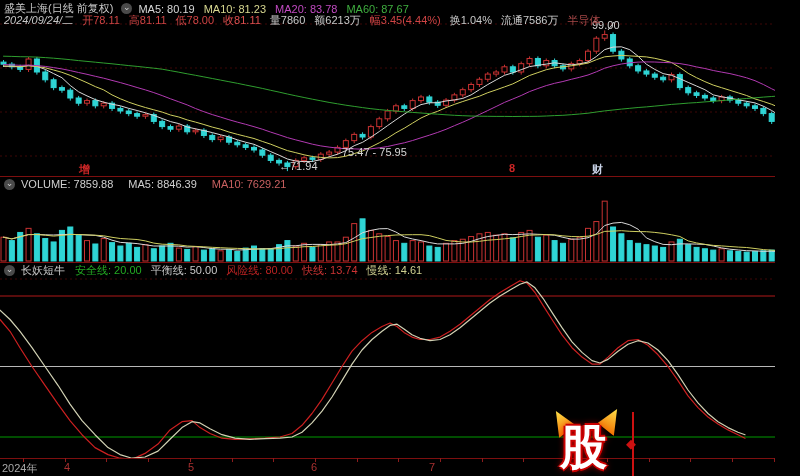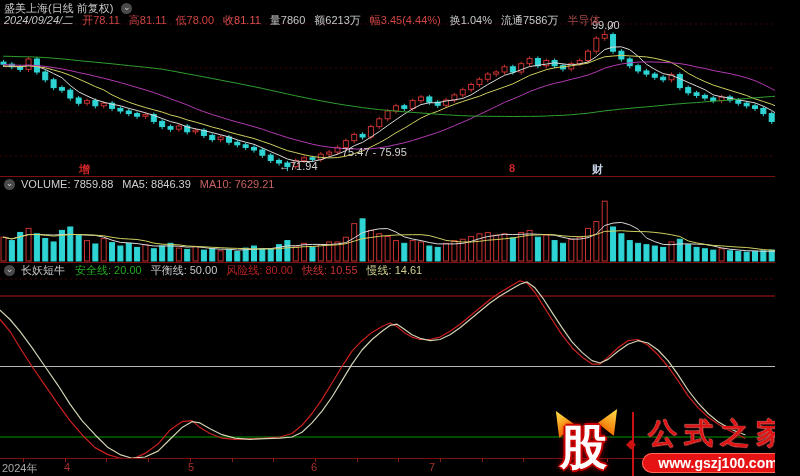--- a/index.html
+++ b/index.html
@@ -237,20 +237,26 @@
       <polyline points="3.5,66.3 11.8,66.4 20.2,66.9 28.5,65.3 36.9,66.3 45.3,69.4 53.6,73.6 61.9,77.7 70.3,85.5 78.6,91.8 87.0,95.9 95.3,99.6 103.7,102.2 112.0,104.2 120.4,105.8 128.8,108.4 137.1,110.5 145.4,112.8 153.8,115.4 162.2,118.5 170.5,121.6 178.8,123.6 187.2,127.0 195.5,128.8 203.9,130.6 212.3,132.6 220.6,134.8 228.9,136.9 237.3,139.8 245.6,142.2 254.0,144.3 262.3,147.9 270.7,151.6 279.1,155.2 287.4,159.0 295.8,161.1 304.1,161.6 312.4,161.4 320.8,159.7 329.1,156.8 337.5,154.2 345.8,150.7 354.2,145.7 362.6,142.3 370.9,137.2 379.3,131.5 387.6,125.6 395.9,119.8 404.3,114.1 412.6,108.9 421.0,104.6 429.3,102.8 437.7,102.7 446.0,101.0 454.4,99.9 462.8,98.4 471.1,94.9 479.4,89.7 487.8,84.5 496.1,79.9 504.5,75.3 512.8,72.8 521.2,69.7 529.5,66.6 537.9,65.3 546.3,64.1 554.6,62.8 562.9,63.9 571.3,64.9 579.6,63.9 588.0,62.0 596.4,56.5 604.7,49.6 613.0,47.1 621.4,46.8 629.8,49.7 638.1,56.3 646.4,64.2 654.8,69.4 663.1,73.6 671.5,75.3 679.9,78.7 688.2,82.4 696.5,86.0 704.9,89.7 713.3,94.9 721.6,96.8 729.9,98.2 738.3,99.8 746.6,101.3 755.0,102.9 763.4,106.2 771.7,110.5 780.0,115.9 788.4,119.4" fill="none" stroke="#d8d8d8" stroke-width="1" stroke-linejoin="round" stroke-linecap="round"></polyline>
       <polyline points="3.5,66.0 11.8,66.1 20.2,66.5 28.5,65.9 36.9,66.5 45.3,67.8 53.6,70.0 61.9,72.3 70.3,75.4 78.6,79.0 87.0,82.7 95.3,86.6 103.7,89.9 112.0,94.9 120.4,98.8 128.8,102.2 137.1,105.0 145.4,107.5 153.8,109.8 162.2,112.1 170.5,115.0 178.8,117.0 187.2,119.9 195.5,122.1 203.9,124.5 212.3,127.1 220.6,129.2 228.9,132.0 237.3,134.3 245.6,136.4 254.0,138.5 262.3,141.4 270.7,144.2 279.1,147.5 287.4,150.6 295.8,152.7 304.1,154.8 312.4,156.5 320.8,157.4 329.1,157.9 337.5,157.6 345.8,156.2 354.2,153.6 362.6,151.0 370.9,147.0 379.3,142.8 387.6,138.1 395.9,132.8 404.3,128.2 412.6,123.1 421.0,118.0 429.3,114.2 437.7,111.3 446.0,107.6 454.4,104.4 462.8,101.5 471.1,98.8 479.4,96.2 487.8,92.7 496.1,89.9 504.5,86.9 512.8,83.9 521.2,79.7 529.5,75.5 537.9,72.6 546.3,69.7 554.6,67.8 562.9,66.8 571.3,65.8 579.6,64.6 588.0,63.1 596.4,59.7 604.7,56.8 613.0,56.0 621.4,55.4 629.8,55.9 638.1,56.4 646.4,56.9 654.8,58.3 663.1,60.2 671.5,62.5 679.9,67.5 688.2,73.3 696.5,77.7 704.9,81.6 713.3,85.1 721.6,87.7 729.9,90.3 738.3,92.9 746.6,95.5 755.0,98.9 763.4,101.5 771.7,104.3 780.0,107.8 788.4,110.4" fill="none" stroke="#cfcf60" stroke-width="1" stroke-linejoin="round" stroke-linecap="round"></polyline>
       <polyline points="3.5,64.6 11.8,64.9 20.2,65.3 28.5,65.1 36.9,65.6 45.3,66.4 53.6,67.6 61.9,68.9 70.3,70.6 78.6,72.5 87.0,74.3 95.3,76.3 103.7,78.2 112.0,80.4 120.4,82.6 128.8,85.0 137.1,87.5 145.4,89.9 153.8,92.6 162.2,95.6 170.5,98.8 178.8,101.8 187.2,104.9 195.5,108.5 203.9,111.7 212.3,114.6 220.6,117.1 228.9,119.7 237.3,122.1 245.6,124.3 254.0,126.7 262.3,129.2 270.7,132.1 279.1,134.8 287.4,137.6 295.8,139.9 304.1,142.0 312.4,144.2 320.8,145.9 329.1,147.1 337.5,148.1 345.8,148.8 354.2,148.9 362.6,149.2 370.9,148.8 379.3,147.8 387.6,146.5 395.9,144.6 404.3,142.8 412.6,140.5 421.0,137.8 429.3,135.2 437.7,132.4 446.0,129.3 454.4,125.7 462.8,122.2 471.1,118.5 479.4,114.5 487.8,110.5 496.1,106.5 504.5,102.4 512.8,99.0 521.2,95.5 529.5,91.6 537.9,88.5 546.3,85.6 554.6,83.3 562.9,81.5 571.3,79.3 579.6,77.3 588.0,75.0 596.4,71.8 604.7,68.2 613.0,65.8 621.4,64.0 629.8,62.8 638.1,62.1 646.4,61.9 654.8,62.0 663.1,62.4 671.5,62.8 679.9,63.6 688.2,65.0 696.5,66.9 704.9,68.5 713.3,70.5 721.6,72.1 729.9,73.6 738.3,75.6 746.6,77.8 755.0,80.7 763.4,84.5 771.7,88.8 780.0,92.8 788.4,96.0" fill="none" stroke="#b23ab2" stroke-width="1" stroke-linejoin="round" stroke-linecap="round"></polyline>
       <polyline points="3.5,56.2 11.8,56.4 20.2,56.7 28.5,56.8 36.9,57.1 45.3,57.6 53.6,58.2 61.9,58.9 70.3,59.7 78.6,60.6 87.0,61.4 95.3,62.2 103.7,63.0 112.0,63.8 120.4,64.7 128.8,65.6 137.1,66.4 145.4,67.3 153.8,68.2 162.2,69.2 170.5,70.7 178.8,72.2 187.2,73.8 195.5,75.3 203.9,76.9 212.3,78.5 220.6,80.1 228.9,81.7 237.3,83.3 245.6,85.0 254.0,86.7 262.3,88.4 270.7,90.3 279.1,92.1 287.4,94.0 295.8,95.8 304.1,97.5 312.4,99.2 320.8,100.8 329.1,102.4 337.5,103.8 345.8,105.2 354.2,106.4 362.6,107.6 370.9,108.7 379.3,109.6 387.6,110.4 395.9,111.1 404.3,111.8 412.6,112.4 421.0,113.0 429.3,113.6 437.7,114.2 446.0,114.8 454.4,115.3 462.8,115.7 471.1,116.0 479.4,116.2 487.8,116.3 496.1,116.4 504.5,116.4 512.8,116.5 521.2,116.4 529.5,116.4 537.9,116.3 546.3,116.0 554.6,115.6 562.9,115.3 571.3,114.7 579.6,114.0 588.0,113.2 596.4,112.0 604.7,110.9 613.0,110.0 621.4,109.1 629.8,108.3 638.1,107.5 646.4,106.9 654.8,106.1 663.1,105.3 671.5,104.4 679.9,103.8 688.2,103.1 696.5,102.6 704.9,101.9 713.3,101.3 721.6,100.6 729.9,99.9 738.3,99.2 746.6,98.5 755.0,97.8 763.4,97.1 771.7,96.5 780.0,95.9 788.4,95.2" fill="none" stroke="#2f9e2f" stroke-width="1" stroke-linejoin="round" stroke-linecap="round"></polyline>
       <line x1="608" y1="30" x2="614" y2="22" stroke="#c8c8c8"></line>
     </svg>
 
   <div class="hrow" style="left:4px;top:1px;z-index:3;">
     <span style="margin-right:6px;">盛美上海(日线 前复权)</span>
     <span class="picon">⌄</span>
+    <span id="p1-ma" style="display:flex;">
+        <span class="stat" style="color: rgb(216, 216, 216);">MA5: 80.19</span>
+        <span class="stat" style="color: rgb(216, 216, 144);">MA10: 81.23</span>
+        <span class="stat" style="color: rgb(194, 74, 194);">MA20: 83.78</span>
+        <span class="stat" style="color: rgb(63, 174, 63);">MA60: 87.67</span>
+      </span>
   </div>
   <div class="hrow" id="p1-info" style="left:4px;top:13px;z-index:3;">
       <span class="stat" style="color: rgb(200, 200, 200); font-style: italic;">2024/09/24/二</span>
       <span class="stat" style="color: rgb(207, 68, 68);">开78.11</span>
       <span class="stat" style="color: rgb(207, 68, 68);">高81.11</span>
       <span class="stat" style="color: rgb(207, 68, 68);">低78.00</span>
       <span class="stat" style="color: rgb(224, 80, 80);">收81.11</span>
       <span class="stat" style="color: rgb(200, 200, 200);">量7860</span>
       <span class="stat" style="color: rgb(200, 200, 200);">额6213万</span>
       <span class="stat" style="color: rgb(207, 68, 68);">幅3.45(4.44%)</span>
@@ -265,21 +271,21 @@
   <div id="markers">
       <div class="marker" style="left: 79px; top: 162px; color: rgb(204, 38, 38);">增</div>
       <div class="marker" style="left: 509px; top: 162px; color: rgb(204, 38, 38);">8</div>
       <div class="marker" style="left: 592px; top: 162px; color: rgb(200, 210, 230);">财</div>
     </div>
 
   <div class="sep" style="top:176px;"></div>
 
   <div class="hrow" style="left:2px;top:178px;z-index:3;">
     <span class="picon">⌄</span>
-    <span id="p2-stats" style="display:flex;">
+    <span id="p2-stats" style="display:flex;gap:6px;">
         <span class="stat" style="color: rgb(208, 208, 208);">VOLUME: 7859.88</span>
         <span class="stat" style="color: rgb(208, 208, 208);">MA5: 8846.39</span>
         <span class="stat" style="color: rgb(200, 96, 96);">MA10: 7629.21</span>
       </span>
   </div>
   <svg id="vol-svg" class="abs" style="left:0;top:192px;" width="800" height="70">
       <rect x="1" y="45.2" width="5" height="23.8" fill="#000" stroke="#c83232"></rect>
       <rect x="9.35" y="48.599999999999994" width="5" height="20.400000000000002" fill="#2fd5d5" stroke="#2fd5d5"></rect>
       <rect x="17.7" y="40.44" width="5" height="28.560000000000002" fill="#2fd5d5" stroke="#2fd5d5"></rect>
       <rect x="26.049999999999997" y="36.36" width="5" height="32.64" fill="#000" stroke="#c83232"></rect>
@@ -380,21 +386,21 @@
 
   <div class="sep" style="top:262px;"></div>
 
   <div class="hrow" style="left:2px;top:263px;z-index:3;">
     <span class="picon">⌄</span>
     <span style="margin-right:10px;">长妖短牛</span>
     <span id="p3-stats" style="display:flex;">
         <span class="stat" style="color: rgb(34, 170, 34);">安全线: 20.00</span>
         <span class="stat" style="color: rgb(200, 200, 200);">平衡线: 50.00</span>
         <span class="stat" style="color: rgb(187, 34, 34);">风险线: 80.00</span>
-        <span class="stat" style="color: rgb(204, 51, 51);">快线: 10.55</span>
+        <span class="stat" style="color: rgb(204, 51, 51);">快线: 13.74</span>
         <span class="stat" style="color: rgb(207, 207, 143);">慢线: 14.61</span>
       </span>
   </div>
   <svg id="ind-svg" class="abs" style="left:0;top:278px;" width="800" height="180">
       <line x1="0" y1="1" x2="800" y2="1" stroke="#3f0606" stroke-dasharray="2,3"></line>
       <line x1="0" y1="18" x2="800" y2="18" stroke="#b01818"></line>
       <line x1="0" y1="88.5" x2="800" y2="88.5" stroke="#b8b8b8"></line>
       <line x1="0" y1="159" x2="800" y2="159" stroke="#009900"></line>
       <polyline points="0.0,41.5 10.0,53.3 20.0,69.7 32.0,88.5 45.0,107.3 58.0,126.1 70.0,142.6 82.0,156.7 95.0,169.6 108.0,176.6 120.0,180.2 132.0,181.3 145.0,175.4 158.0,166.1 170.0,151.9 182.0,143.7 192.0,142.6 200.0,149.6 210.0,155.5 222.0,160.2 235.0,161.3 250.0,160.9 265.0,160.2 280.0,159.0 292.0,155.5 302.0,147.3 312.0,135.5 322.0,121.4 332.0,105.0 342.0,88.5 352.0,73.2 362.0,62.7 372.0,54.4 382.0,48.5 390.0,45.0 397.0,48.5 404.0,54.4 412.0,59.1 420.0,61.5 430.0,61.5 440.0,59.1 450.0,53.3 460.0,46.2 470.0,38.0 480.0,29.8 490.0,21.5 500.0,14.5 510.0,8.6 520.0,2.7 527.0,5.1 535.0,14.5 543.0,27.4 552.0,41.5 562.0,56.8 572.0,69.7 582.0,79.1 592.0,86.1 600.0,86.1 608.0,79.1 618.0,69.7 628.0,62.7 638.0,61.5 648.0,67.3 658.0,76.8 668.0,88.5 678.0,102.6 688.0,117.9 698.0,129.6 708.0,139.0 718.0,146.1 728.0,151.9 738.0,156.7 745.0,160.2" fill="none" stroke="#cc2020" stroke-width="1.2" stroke-linejoin="round" stroke-linecap="round"></polyline>
       <polyline points="0.0,32.1 10.0,41.5 20.0,53.3 32.0,69.7 45.0,88.5 58.0,107.3 70.0,126.1 82.0,142.6 95.0,156.7 108.0,169.6 120.0,176.6 132.0,180.2 145.0,179.0 158.0,173.1 170.0,161.3 182.0,149.6 192.0,143.7 200.0,144.9 210.0,150.8 222.0,156.7 235.0,160.2 250.0,161.3 265.0,160.6 280.0,160.2 292.0,159.0 302.0,154.3 312.0,144.9 322.0,133.1 332.0,119.0 342.0,102.6 352.0,86.1 362.0,72.0 372.0,61.5 382.0,53.3 390.0,47.4 397.0,46.2 404.0,50.9 412.0,56.8 420.0,60.3 430.0,62.7 440.0,61.5 450.0,56.8 460.0,49.7 470.0,41.5 480.0,33.3 490.0,25.0 500.0,18.0 510.0,12.1 520.0,6.3 527.0,3.9 535.0,9.8 543.0,20.3 552.0,34.4 562.0,49.7 572.0,63.8 582.0,74.4 592.0,82.6 600.0,85.0 608.0,81.4 618.0,73.2 628.0,66.2 638.0,62.7 648.0,65.0 658.0,72.0 668.0,82.6 678.0,96.7 688.0,112.0 698.0,124.9 708.0,135.5 718.0,143.7 728.0,149.6 738.0,154.3 745.0,156.7" fill="none" stroke="#d2d2b4" stroke-width="1.2" stroke-linejoin="round" stroke-linecap="round"></polyline>
@@ -429,16 +435,14 @@
     </div>
 
   <div class="logo">
     <div class="seal">
       <div class="horn l"></div>
       <div class="horn r"></div>
       <div class="gu">股</div>
     </div>
     <div class="ldiamond">◆</div>
     <div class="ldiv"></div>
-    <div class="brand">公式之家</div>
-    <div class="pill">www.gszj100.com</div>
   </div>
 </div>
 
 </body></html>

